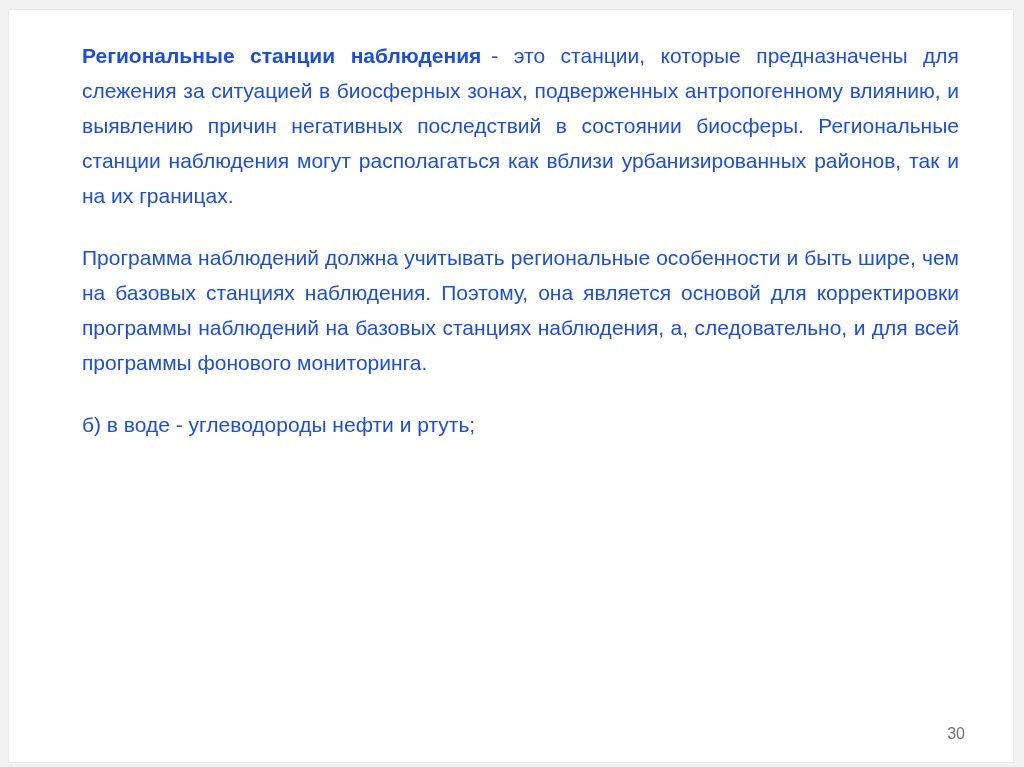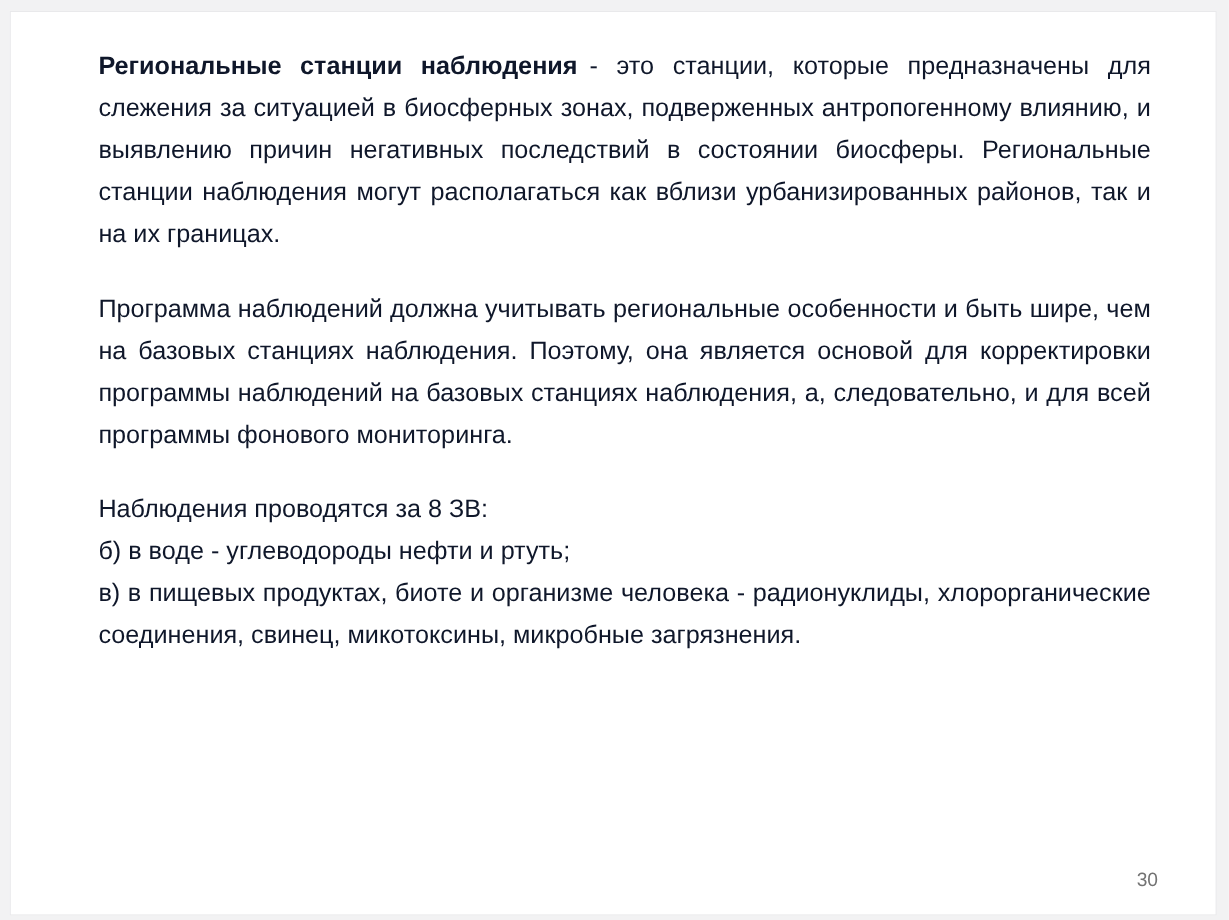--- a/index.html
+++ b/index.html
@@ -24,21 +24,21 @@
     border: 1px solid #e9e9eb;
     box-sizing: border-box;
   }
   .text-block {
     position: absolute;
     left: 73px;
     top: 28px;
     width: 877px;
     font-size: 21px;
     line-height: 35px;
-    color: #0f172a;
+    color: #1d4ed8;
     text-align: justify;
     letter-spacing: 0px;
   }
   .text-block p {
     margin: 0 0 27px 0;
   }
   .lead-bold {
     font-weight: 700;
     margin-right: 10px;
   }
@@ -60,22 +60,20 @@
 
 <div class="slide">
 
   <div class="text-block">
 
     <p><span class="lead-bold">Региональные станции наблюдения</span><span>- это станции, которые предназначены для слежения за ситуацией в биосферных зонах, подверженных антропогенному влиянию, и выявлению причин негативных последствий в состоянии биосферы. Региональные станции наблюдения могут располагаться как вблизи урбанизированных районов, так и на их границах.</span></p>
 
     <p>Программа наблюдений должна учитывать региональные особенности и быть шире, чем на базовых станциях наблюдения. Поэтому, она является основой для корректировки программы наблюдений на базовых станциях наблюдения, а, следовательно, и для всей программы фонового мониторинга.</p>
 
     <div class="list-block">
-      <p>Наблюдения проводятся за 8 ЗВ:</p>
       <p>б) в воде - углеводороды нефти и ртуть;</p>
-      <p>в) в пищевых продуктах, биоте и организме человека - радионуклиды, хлорорганические соединения, свинец, микотоксины, микробные загрязнения.</p>
     </div>
 
   </div>
 
   <div class="page-number">30</div>
 
 </div>
 
 </body></html>

